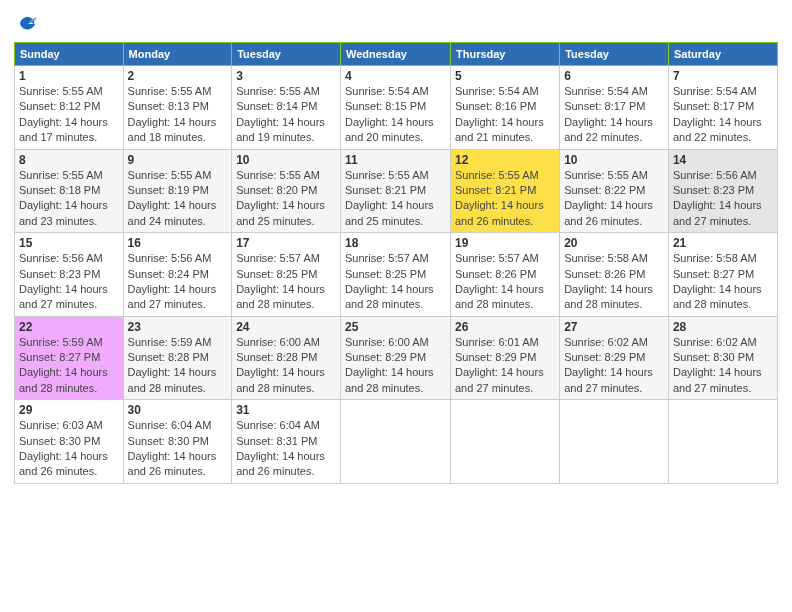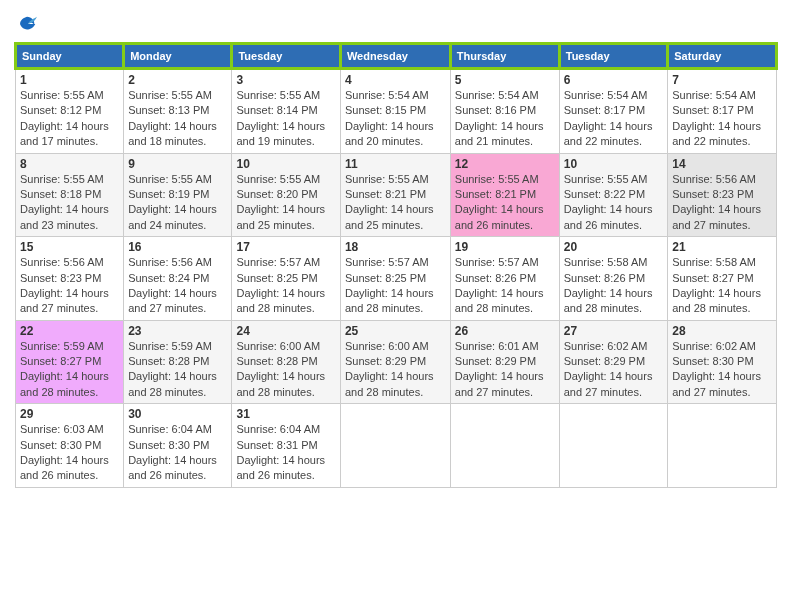--- a/index.html
+++ b/index.html
@@ -56,21 +56,21 @@
       border-collapse: collapse;
       font-size: 9.5px;
     }
     .calendar th {
       background-color: #2e6db4;
       color: #fff;
       text-align: left;
       padding: 5px 5px;
       font-size: 11px;
       font-weight: bold;
-      border: 3px solid #84cc16;
+      border: 1px solid #84cc16;
     }
     .calendar td {
       border: 1px solid #ccc;
       vertical-align: top;
       padding: 3px 4px;
       width: 113px;
       height: 78px;
       background: #fff;
     }
     .calendar tr:nth-child(even) td {
@@ -166,21 +166,21 @@
         <span class="day-info">Sunrise: 5:55 AM<br>Sunset: 8:19 PM<br>Daylight: 14 hours and 24 minutes.</span>
       </td>
           <td style="background-color: rgb(245, 245, 245);">
         <span class="day-num">10</span>
         <span class="day-info">Sunrise: 5:55 AM<br>Sunset: 8:20 PM<br>Daylight: 14 hours and 25 minutes.</span>
       </td>
           <td style="background-color: rgb(245, 245, 245);">
         <span class="day-num">11</span>
         <span class="day-info">Sunrise: 5:55 AM<br>Sunset: 8:21 PM<br>Daylight: 14 hours and 25 minutes.</span>
       </td>
-          <td style="background-color: #f9a8d4;">
+          <td style="background-color: #fde047;">
         <span class="day-num">12</span>
         <span class="day-info">Sunrise: 5:55 AM<br>Sunset: 8:21 PM<br>Daylight: 14 hours and 26 minutes.</span>
       </td>
           <td style="background-color: rgb(245, 245, 245);">
         <span class="day-num">10</span>
         <span class="day-info">Sunrise: 5:55 AM<br>Sunset: 8:22 PM<br>Daylight: 14 hours and 26 minutes.</span>
       </td>
           <td style="background-color: #e5e5e5;">
         <span class="day-num">14</span>
         <span class="day-info">Sunrise: 5:56 AM<br>Sunset: 8:23 PM<br>Daylight: 14 hours and 27 minutes.</span>

